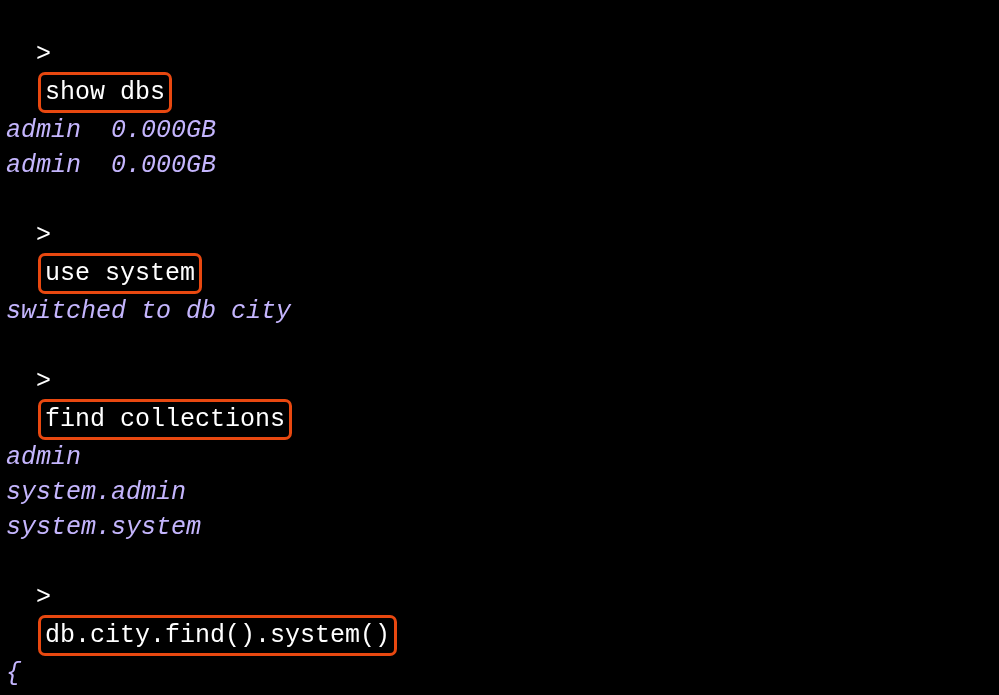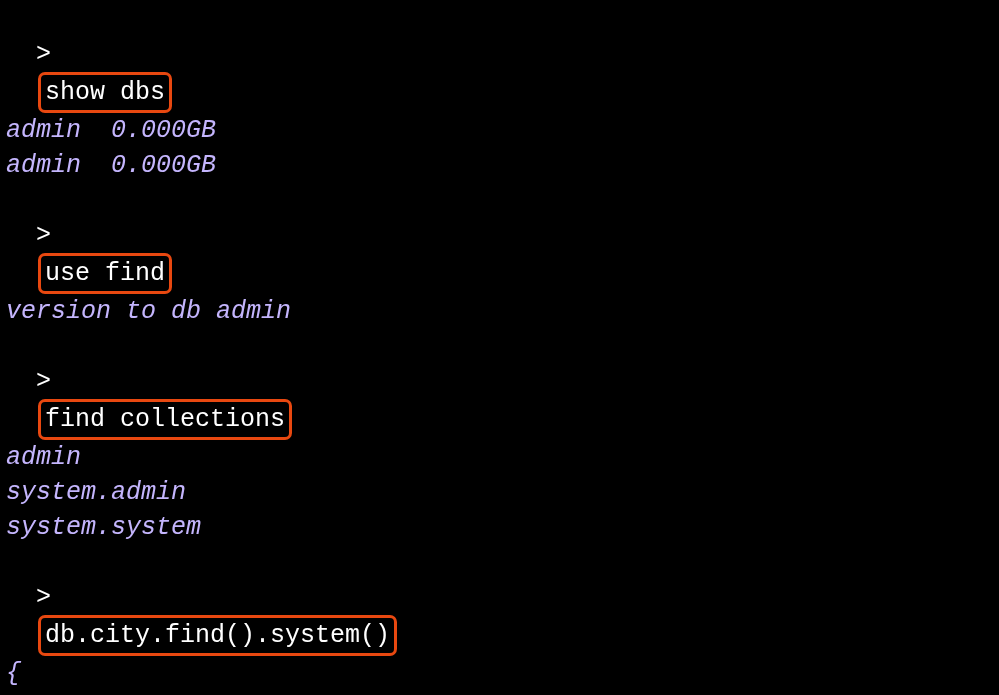--- a/index.html
+++ b/index.html
@@ -45,23 +45,23 @@
 
 <div class="line">
   <span class="prompt-char">&gt;</span>
   <span class="highlight-box"><span>show dbs</span></span>
 </div>
 <div class="line output">admin  0.000GB</div>
 <div class="line output">admin  0.000GB</div>
 
 <div class="line">
   <span class="prompt-char">&gt;</span>
-  <span class="highlight-box"><span>use find</span></span>
+  <span class="highlight-box"><span>use system</span></span>
 </div>
-<div class="line output">version to db admin</div>
+<div class="line output">switched to db city</div>
 
 <div class="line">
   <span class="prompt-char">&gt;</span>
   <span class="highlight-box"><span>find collections</span></span>
 </div>
 <div class="line output">admin</div>
 <div class="line output">system.admin</div>
 <div class="line output">system.system</div>
 
 <div class="line">

